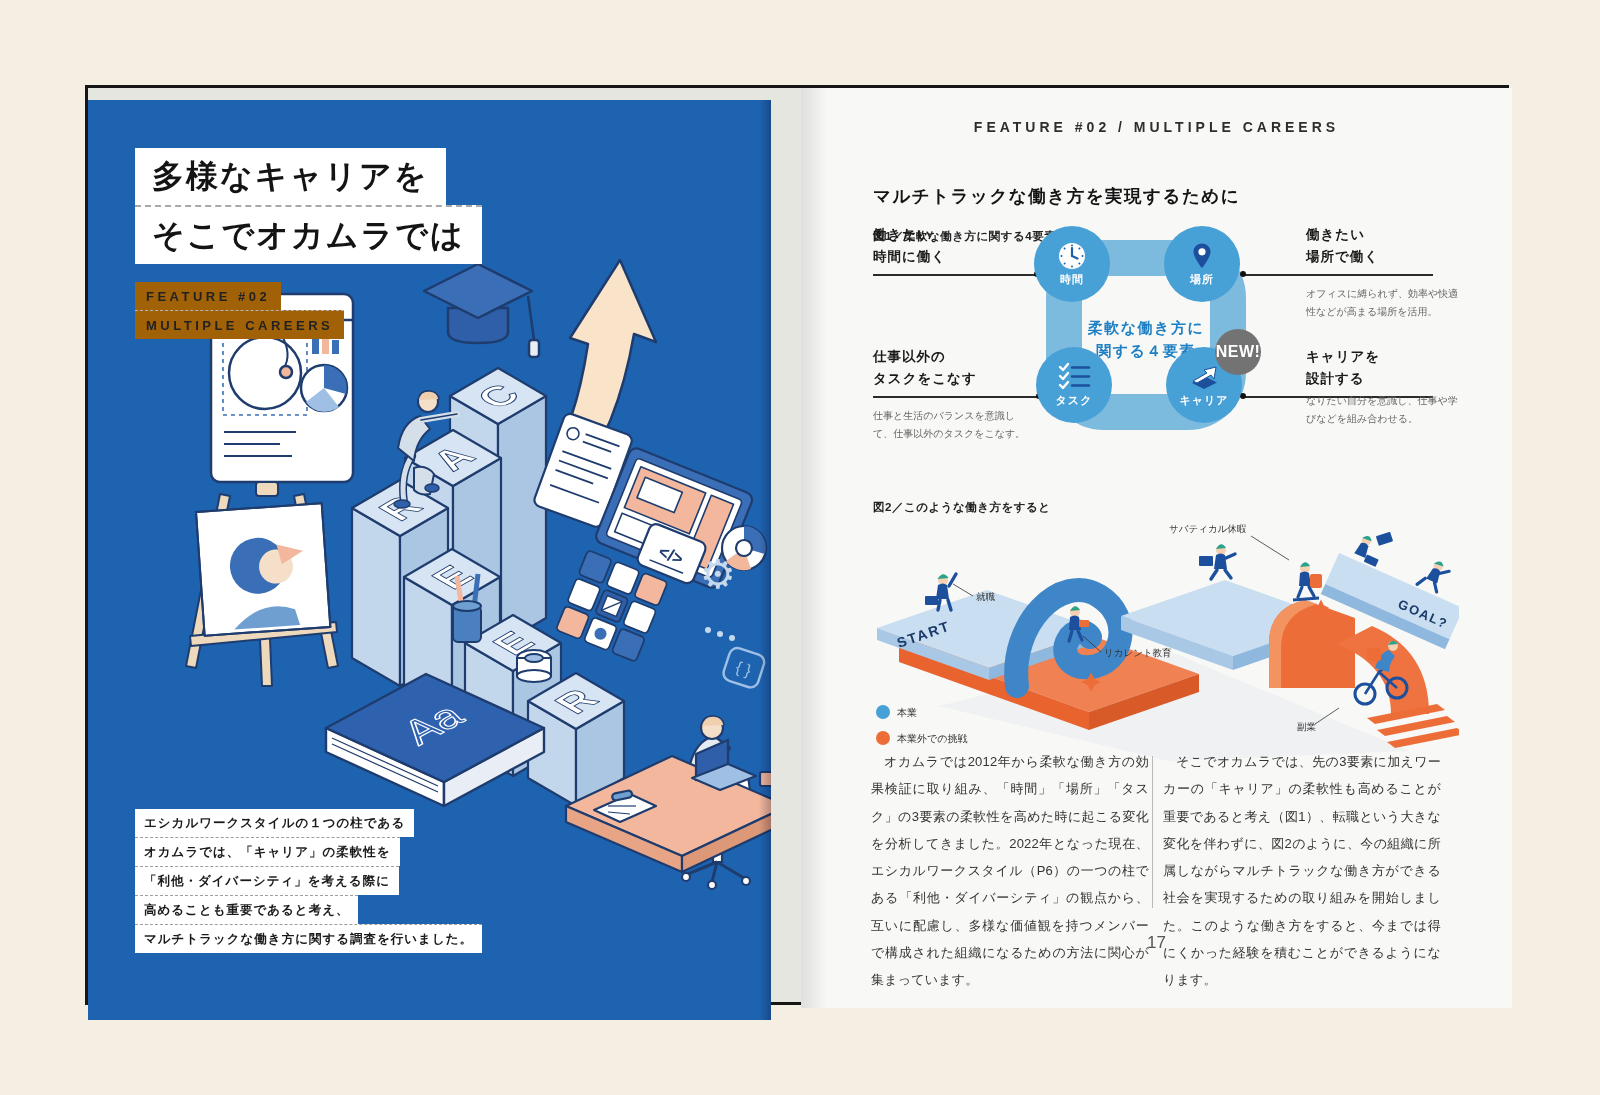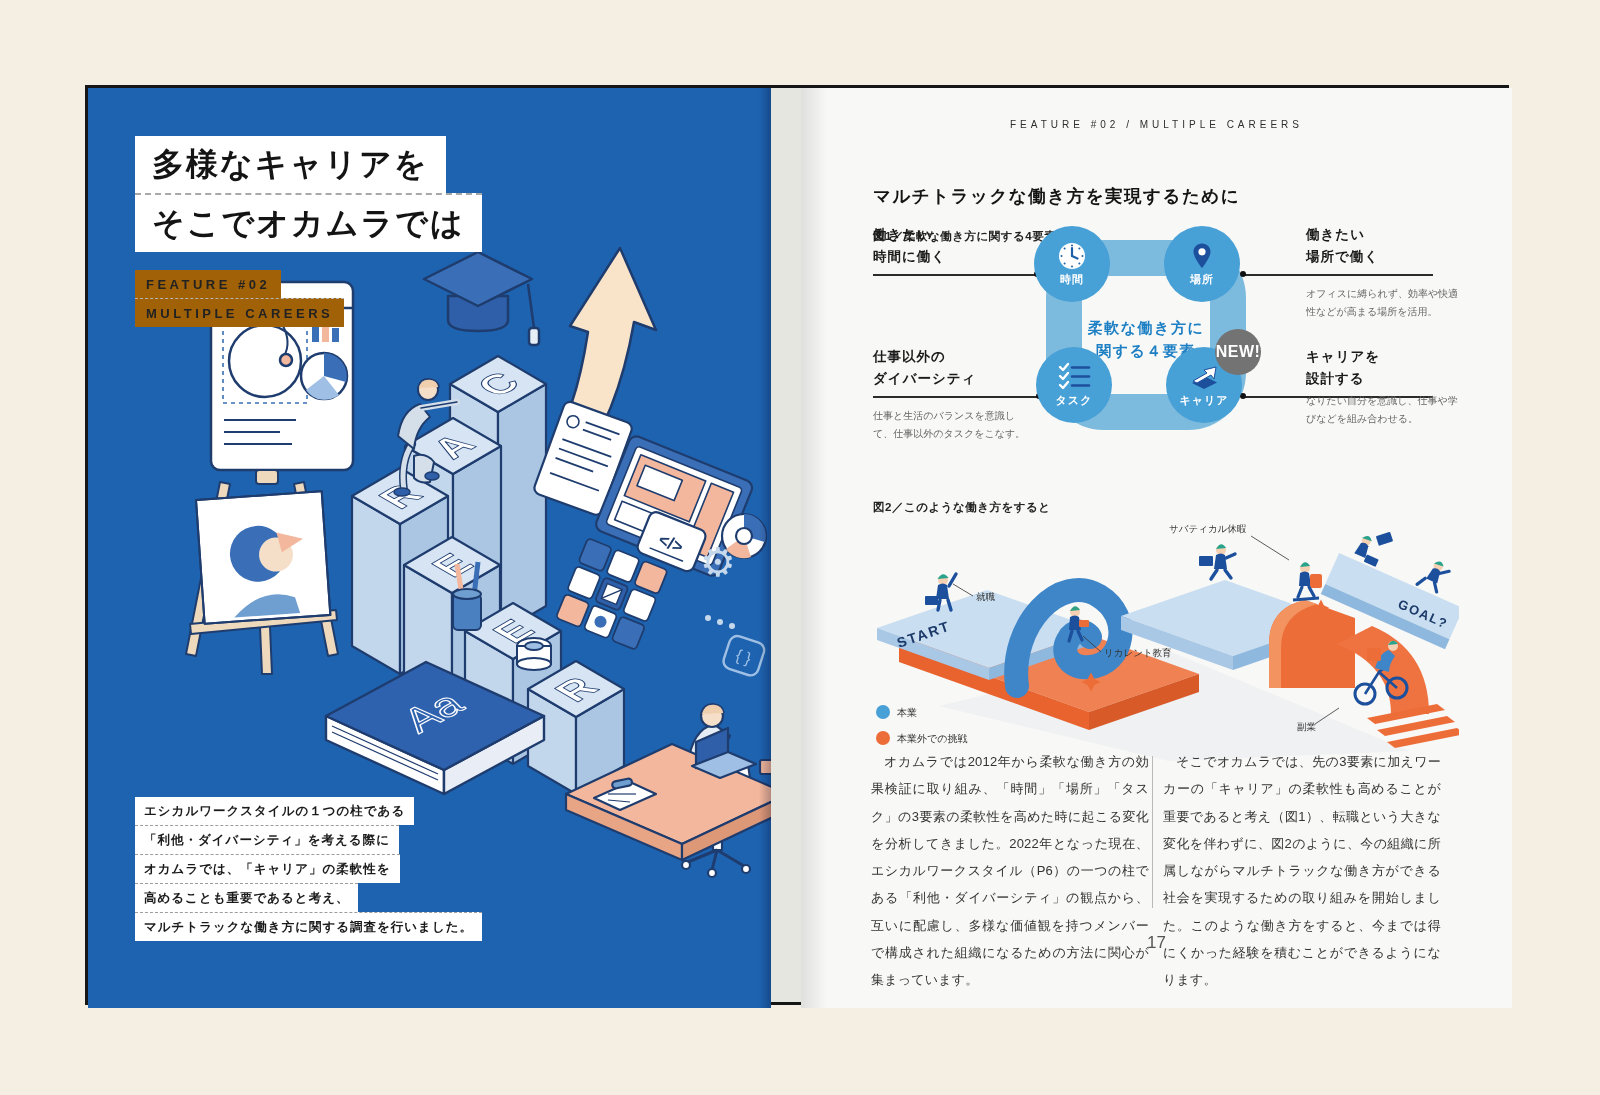--- a/index.html
+++ b/index.html
@@ -1,21 +1,21 @@
 <!DOCTYPE html>
 <html><head>
 <meta charset="utf-8">
 <style>
   * { margin:0; padding:0; box-sizing:border-box; }
   html,body { width:1600px; height:1095px; background:#f4efe2; overflow:hidden;
               font-family:"Liberation Sans","DejaVu Sans",sans-serif; }
   .spread { position:absolute; left:85px; top:85px; width:1424px; height:920px;
             border:3px solid #161616; background:#e6e6e1; }
   .page { position:absolute; top:0; height:920px; overflow:hidden; }
-  .page-left  { left:0; width:683px; background:#1e63b0; }
+  .page-left  { left:0; width:683px; background:#1e63b0;margin-top:12px; }
   .page-right { left:713px; width:711px; background:#f8f8f6; }
   .page-left::after { content:""; position:absolute; right:0; top:0; width:12px; height:100%;
             background:linear-gradient(to left, rgba(0,0,30,.25), rgba(0,0,0,0)); }
   .page-right::before { content:""; position:absolute; left:0; top:0; width:26px; height:100%;
             background:linear-gradient(to right, rgba(40,40,40,.12), rgba(0,0,0,0)); z-index:5; }
 
   
   .title-block { position:absolute; left:47px; top:48px; z-index:4; }
   .title-box { display:table; background:#fff; color:#141414; font-weight:bold;
                font-size:32px; letter-spacing:2px; padding:11px 17px; line-height:1.1; }
@@ -25,21 +25,21 @@
                  font-size:13px; letter-spacing:3.5px; padding:7px 11px 6px; }
   .feature-box + .feature-box { border-top:1px dashed #b5b5b5; }
   .caption-block { position:absolute; left:47px; top:709px; z-index:4; }
   .caption-line { display:table; background:#fff; color:#1a1a1a; font-weight:bold;
                   font-size:12.5px; letter-spacing:1px; padding:6px 9px 5px; }
   .caption-line + .caption-line { border-top:1px dashed #9d9d9d; }
   .illus { position:absolute; left:8px; top:116px; }
 
   
   .rp-header { position:absolute; top:31px; left:0; width:100%; text-align:center;
-               font-size:10px; letter-spacing:4px; color:#2e2e2e; font-weight:400; }
+               font-size:14px; letter-spacing:4px; color:#2e2e2e; font-weight:700; }
   .rp-title  { position:absolute; left:72px; top:96px; font-size:17.5px; font-weight:bold;
                color:#141414; letter-spacing:1.5px; }
   .fig-label { position:absolute; font-size:11.5px; font-weight:bold; color:#222; letter-spacing:.5px; }
   .fig1-label { left:72px; top:141px; }
   .fig2-label { left:72px; top:412px; }
 
   .ring { position:absolute; left:245px; top:152px; width:200px; height:190px;
           border:36px solid #7cbade; border-radius:58px; }
   .node { position:absolute; width:76px; height:76px; border-radius:50%; background:#47a0d6;
           display:flex; flex-direction:column; align-items:center; justify-content:center; z-index:2; }
@@ -305,22 +305,22 @@
         </g>
         <g>
           <rect x="664" y="556" width="14" height="14" rx="2" fill="#f2b79c"></rect>
           <path d="M678 559 q7 3 0 8" fill="none"></path>
         </g>
       </g>
     </svg>
 
     <div class="caption-block">
       <div class="caption-line">エシカルワークスタイルの１つの柱である</div>
+      <div class="caption-line">オカムラでは、「キャリア」の柔軟性を</div>
       <div class="caption-line">「利他・ダイバーシティ」を考える際に</div>
-      <div class="caption-line">オカムラでは、「キャリア」の柔軟性を</div>
       <div class="caption-line">高めることも重要であると考え、</div>
       <div class="caption-line">マルチトラックな働き方に関する調査を行いました。</div>
     </div>
   </div>
 
   <div class="page page-right">
 
     <div class="rp-header">FEATURE #02 / MULTIPLE CAREERS</div>
     <div class="rp-title">マルチトラックな働き方を実現するために</div>
 
@@ -398,21 +398,21 @@
     <div class="callout-title" style="left:505px; top:136px;">
       <div>働きたい</div>
       <div>場所で働く</div>
     </div>
     <div class="callout-line" style="left:442px; top:186px; width:190px;"></div>
     <div class="callout-dot" style="left:439px; top:183px;"></div>
     <div class="callout-desc" style="left:505px; top:197px;">オフィスに縛られず、効率や快適性などが高まる場所を活用。</div>
 
     <div class="callout-title" style="left:72px; top:258px;">
       <div>仕事以外の</div>
-      <div>ダイバーシティ</div>
+      <div>タスクをこなす</div>
     </div>
     <div class="callout-line" style="left:72px; top:308px; width:166px;"></div>
     <div class="callout-dot" style="left:235px; top:305px;"></div>
     <div class="callout-desc" style="left:72px; top:319px;">仕事と生活のバランスを意識して、仕事以外のタスクをこなす。</div>
 
     <div class="callout-title" style="left:505px; top:258px;">
       <div>キャリアを</div>
       <div>設計する</div>
     </div>
     <div class="callout-line" style="left:442px; top:308px; width:190px;"></div>

